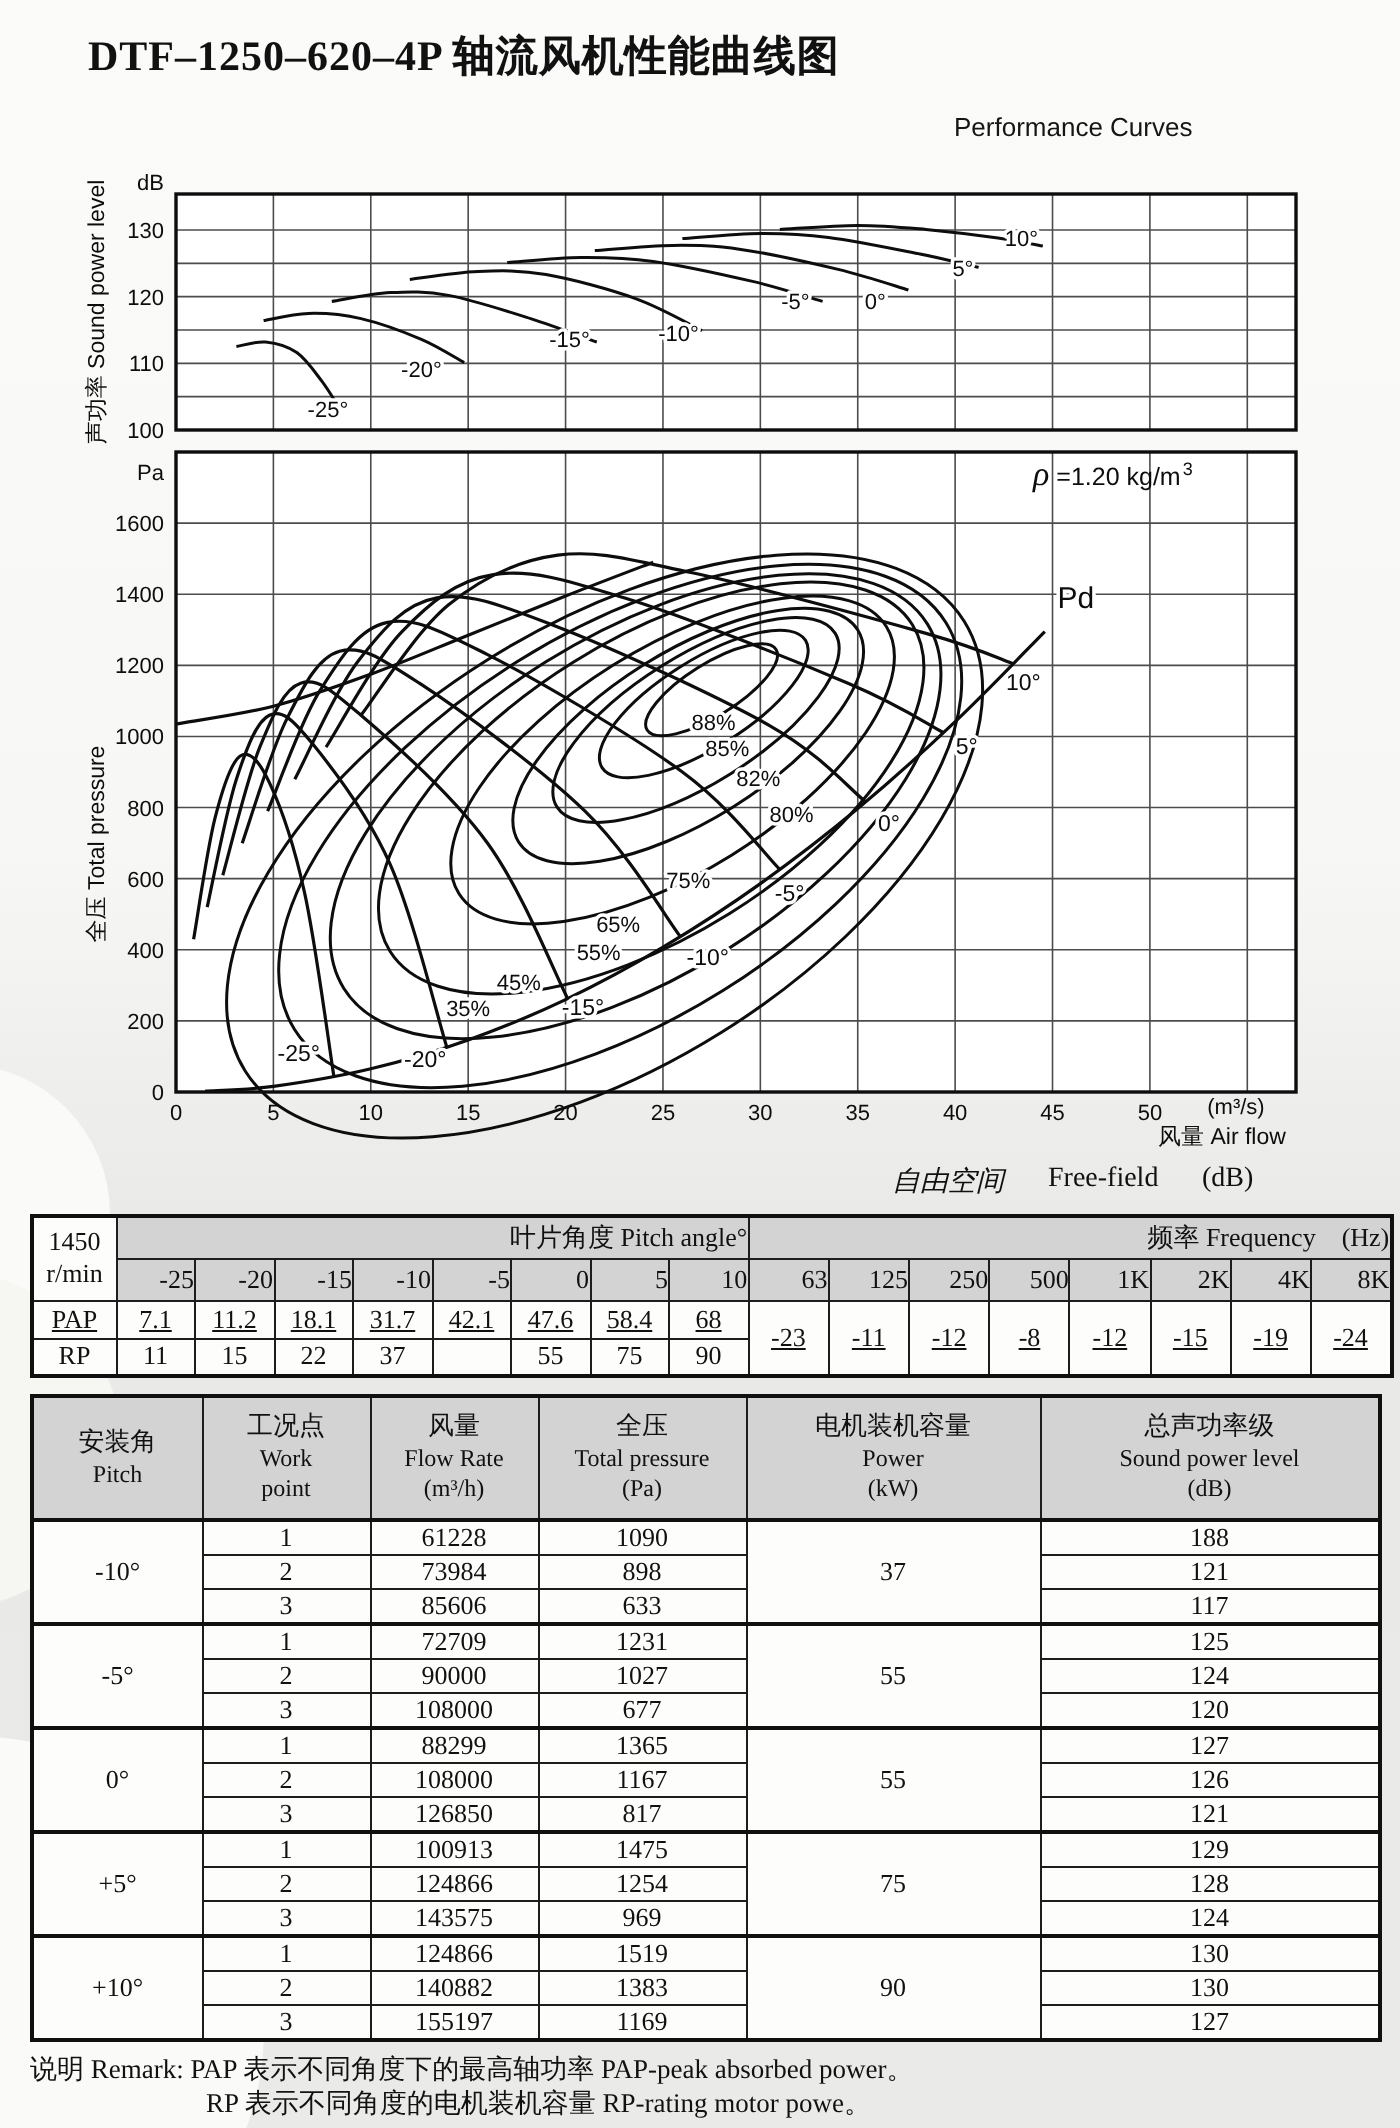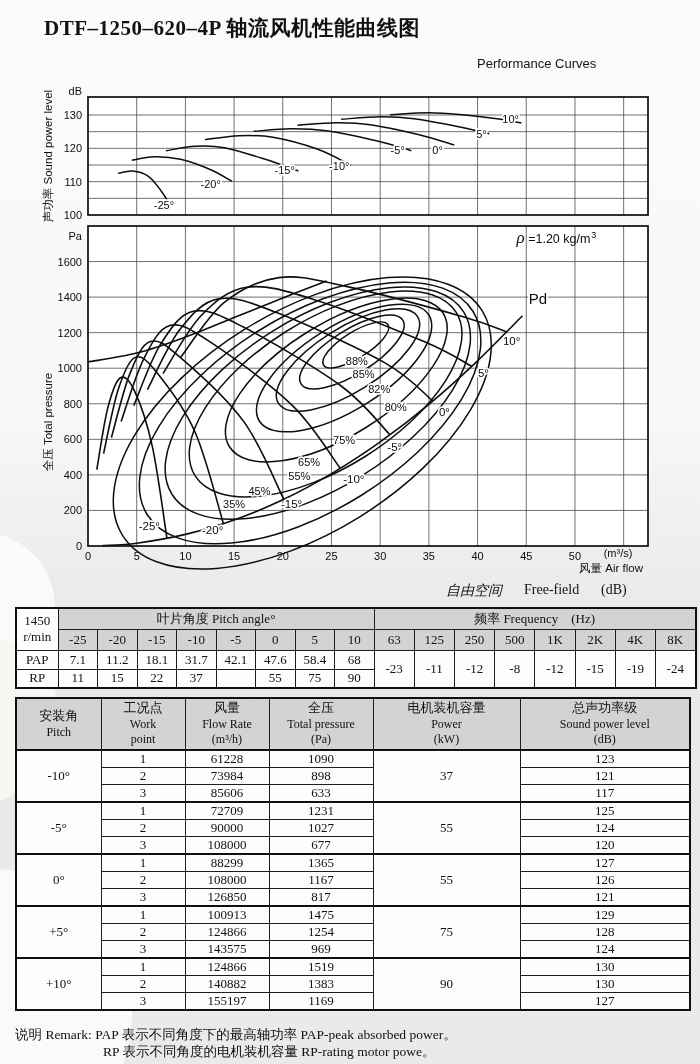--- a/index.html
+++ b/index.html
@@ -23,21 +23,21 @@
   #charts-svg{position:absolute;left:0;top:0;}
   .cap-peak{position:absolute;left:15px;top:581px;font:14px "Liberation Serif", serif;}
   .cap-ff{position:absolute;top:582px;font:14px "Liberation Serif", serif;}
   .cap-ff.a{left:446px;font-style:italic;} .cap-ff.b{left:524px;} .cap-ff.c{left:601px;}
   table{border-collapse:collapse;table-layout:fixed;background:transparent;}
   td,th{border:1px solid #1d1d1d;text-align:center;vertical-align:middle;
     font:13px "Liberation Serif", serif;padding:0;overflow:hidden;}
   .tbl{position:absolute;left:15px;}
   #pap-table{top:607px;} #pap-table table{width:678px;border:2px solid #101010;}
   #work-table{top:697px;} #work-table table{width:676px;border:2px solid #101010;}
-  .hd{background:#d3d3d3;}
+  .hd{background:#d3d3d3;text-align:right;}
   .wt{background:#fdfdfc;}
   #work-table th{background:#d3d3d3;font-weight:normal;line-height:1.3;}
   #work-table .grp td{border-top:2px solid #101010;}
   .remark{position:absolute;left:15px;top:1026px;font:13.5px "Liberation Serif", serif;line-height:17px;}
   .remark .l2{padding-left:88px;}
   .small-note{font-size:12px;}
 </style>
 </head>
 <body>
 
@@ -235,21 +235,21 @@
             <td class="hd">10</td>
             <td class="hd">63</td>
             <td class="hd">125</td>
             <td class="hd">250</td>
             <td class="hd">500</td>
             <td class="hd">1K</td>
             <td class="hd">2K</td>
             <td class="hd">4K</td>
             <td class="hd">8K</td>
           </tr>
-          <tr style="height: 19px;">
+          <tr style="height: 19px; text-decoration: underline;">
             <td class="wt">PAP</td>
             <td class="wt">7.1</td>
             <td class="wt">11.2</td>
             <td class="wt">18.1</td>
             <td class="wt">31.7</td>
             <td class="wt">42.1</td>
             <td class="wt">47.6</td>
             <td class="wt">58.4</td>
             <td class="wt">68</td>
             <td class="wt" rowspan="2">-23</td>
@@ -279,21 +279,21 @@
       <table>
         <colgroup>
           <col style="width: 85px;">
           <col style="width: 84px;">
           <col style="width: 84px;">
           <col style="width: 104px;">
           <col style="width: 147px;">
           <col style="width: 170px;">
         </colgroup>
         <tbody>
-          <tr style="height: 52px;">
+          <tr style="height: 62px;">
             <th>
               <div>安装角</div>
               <div class="small-note">Pitch</div>
             </th>
             <th>
               <div>工况点</div>
               <div class="small-note">Work</div>
               <div class="small-note">point</div>
             </th>
             <th>
@@ -316,21 +316,21 @@
               <div class="small-note">Sound power level</div>
               <div class="small-note">(dB)</div>
             </th>
           </tr>
           <tr class="grp" style="height: 17px;">
             <td class="wt" rowspan="3">-10°</td>
             <td class="wt">1</td>
             <td class="wt">61228</td>
             <td class="wt">1090</td>
             <td class="wt" rowspan="3">37</td>
-            <td class="wt">123</td>
+            <td class="wt">188</td>
           </tr>
           <tr style="height: 17px;">
             <td class="wt">2</td>
             <td class="wt">73984</td>
             <td class="wt">898</td>
             <td class="wt">121</td>
           </tr>
           <tr style="height: 17px;">
             <td class="wt">3</td>
             <td class="wt">85606</td>

